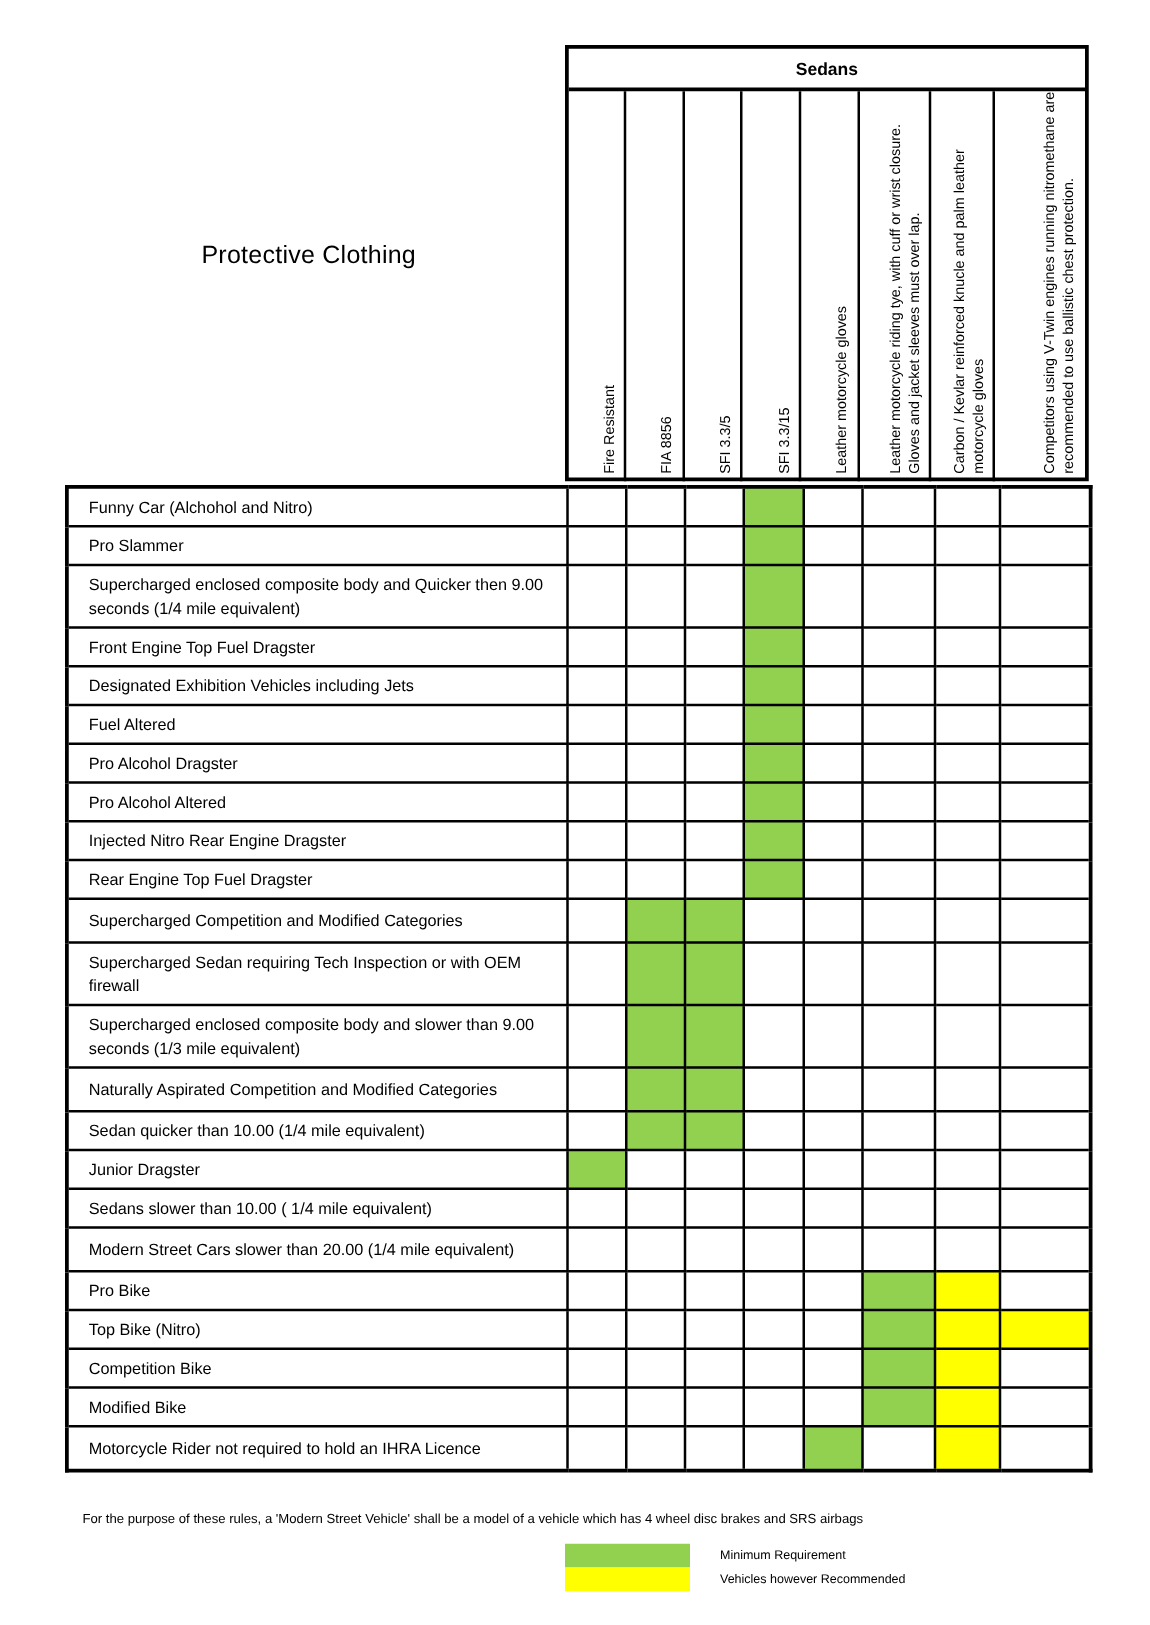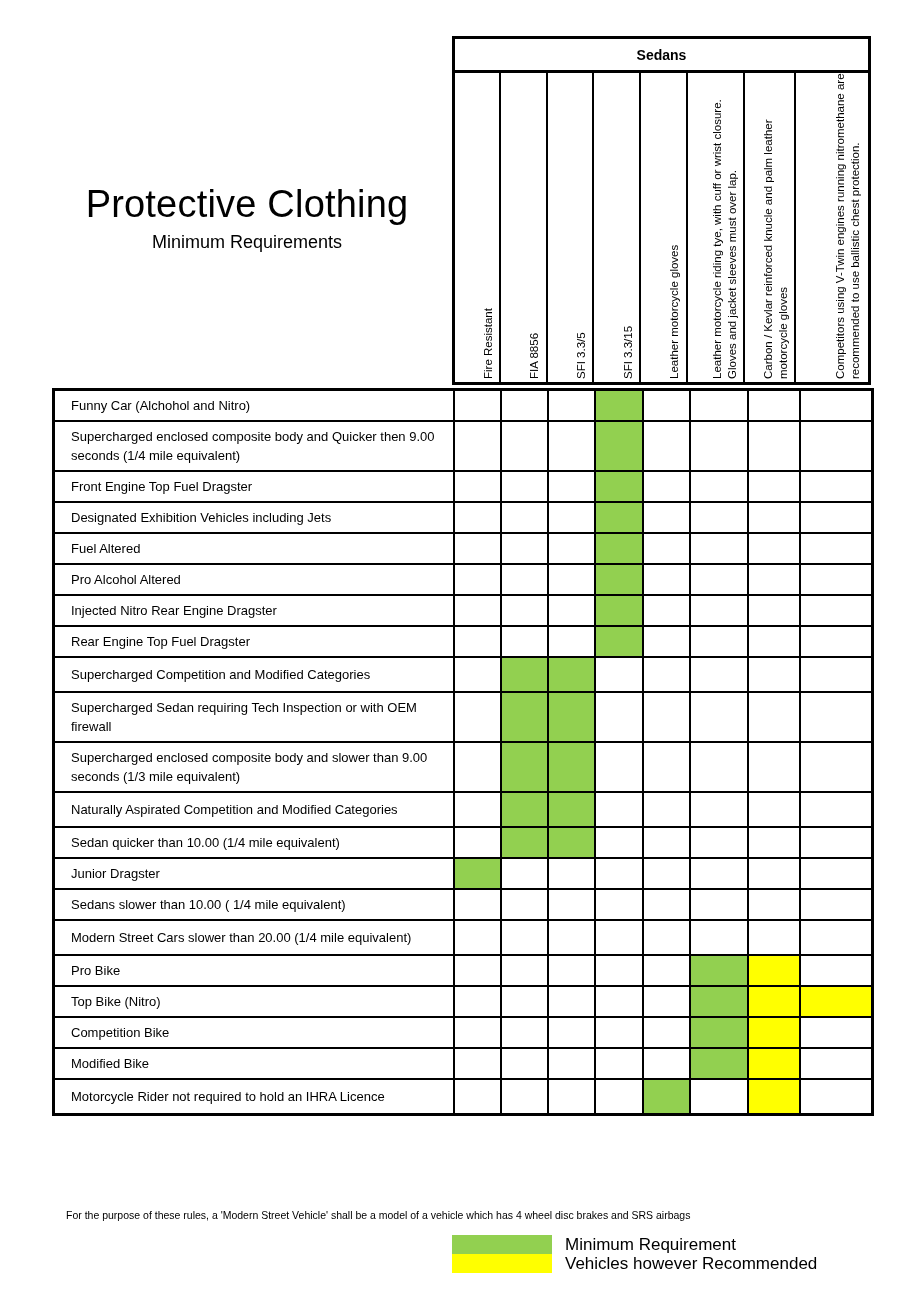--- a/index.html
+++ b/index.html
@@ -24,21 +24,21 @@
 
   
   #title-block {
     position: absolute;
     left: 52px;
     top: 185px;
     width: 390px;
     text-align: center;
   }
   #doc-title {
-    font-size: 38px;
+    font-size: 20px;
     font-weight: 400;
     line-height: 38px;
     letter-spacing: 0.2px;
   }
   #doc-subtitle {
     font-size: 18px;
     font-weight: 400;
     line-height: 26px;
     margin-top: 6px;
   }
@@ -137,34 +137,33 @@
     height: 19px;
   }
   .legend-swatch {
     width: 100px;
     height: 19px;
     display: block;
   }
   .legend-swatch.green { background: #92D050; }
   .legend-swatch.yellow { background: #FFFF00; }
   .legend-text {
-    margin-left: 13px;
-    font-size: 17px;
+    margin-left: 24px;
+    font-size: 10px;
     line-height: 19px;
     white-space: nowrap;
   }
 </style>
 </head>
 <body>
 
 <div id="page">
 
   <div id="title-block">
     <div id="doc-title">Protective Clothing</div>
-    <div id="doc-subtitle">Minimum Requirements</div>
   </div>
 
   <div id="header-grid">
     <div id="group-header">Sedans</div>
     <div id="header-cols">
         <div class="hcol" style="width: 47px;">
           <div class="hlabel" style="width: 306px; bottom: 6px; left: 41px;">Fire Resistant</div>
         </div>
         <div class="hcol" style="width: 47px;">
           <div class="hlabel" style="width: 306px; bottom: 6px; left: 41px;">FIA 8856</div>
@@ -196,20 +195,31 @@
           <td class="label" style="width: 400px;">Funny Car (Alchohol and Nitro)</td>
           <td class="mark" style="width: 47px;"></td>
           <td class="mark" style="width: 47px;"></td>
           <td class="mark" style="width: 47px;"></td>
           <td class="mark green" style="width: 48px;"></td>
           <td class="mark" style="width: 47px;"></td>
           <td class="mark" style="width: 58px;"></td>
           <td class="mark" style="width: 52px;"></td>
           <td class="mark" style="width: 73px;"></td>
         </tr>
+        <tr style="height: 29px;">
+          <td class="label" style="width: 400px;">Pro Slammer</td>
+          <td class="mark" style="width: 47px;"></td>
+          <td class="mark" style="width: 47px;"></td>
+          <td class="mark" style="width: 47px;"></td>
+          <td class="mark green" style="width: 48px;"></td>
+          <td class="mark" style="width: 47px;"></td>
+          <td class="mark" style="width: 58px;"></td>
+          <td class="mark" style="width: 52px;"></td>
+          <td class="mark" style="width: 73px;"></td>
+        </tr>
         <tr style="height: 39px;">
           <td class="label" style="width: 400px;">Supercharged enclosed composite body and Quicker then 9.00 seconds (1/4 mile equivalent)</td>
           <td class="mark" style="width: 47px;"></td>
           <td class="mark" style="width: 47px;"></td>
           <td class="mark" style="width: 47px;"></td>
           <td class="mark green" style="width: 48px;"></td>
           <td class="mark" style="width: 47px;"></td>
           <td class="mark" style="width: 58px;"></td>
           <td class="mark" style="width: 52px;"></td>
           <td class="mark" style="width: 73px;"></td>
@@ -231,20 +241,31 @@
           <td class="mark" style="width: 47px;"></td>
           <td class="mark" style="width: 47px;"></td>
           <td class="mark green" style="width: 48px;"></td>
           <td class="mark" style="width: 47px;"></td>
           <td class="mark" style="width: 58px;"></td>
           <td class="mark" style="width: 52px;"></td>
           <td class="mark" style="width: 73px;"></td>
         </tr>
         <tr style="height: 29px;">
           <td class="label" style="width: 400px;">Fuel Altered</td>
+          <td class="mark" style="width: 47px;"></td>
+          <td class="mark" style="width: 47px;"></td>
+          <td class="mark" style="width: 47px;"></td>
+          <td class="mark green" style="width: 48px;"></td>
+          <td class="mark" style="width: 47px;"></td>
+          <td class="mark" style="width: 58px;"></td>
+          <td class="mark" style="width: 52px;"></td>
+          <td class="mark" style="width: 73px;"></td>
+        </tr>
+        <tr style="height: 29px;">
+          <td class="label" style="width: 400px;">Pro Alcohol Dragster</td>
           <td class="mark" style="width: 47px;"></td>
           <td class="mark" style="width: 47px;"></td>
           <td class="mark" style="width: 47px;"></td>
           <td class="mark green" style="width: 48px;"></td>
           <td class="mark" style="width: 47px;"></td>
           <td class="mark" style="width: 58px;"></td>
           <td class="mark" style="width: 52px;"></td>
           <td class="mark" style="width: 73px;"></td>
         </tr>
         <tr style="height: 29px;">

